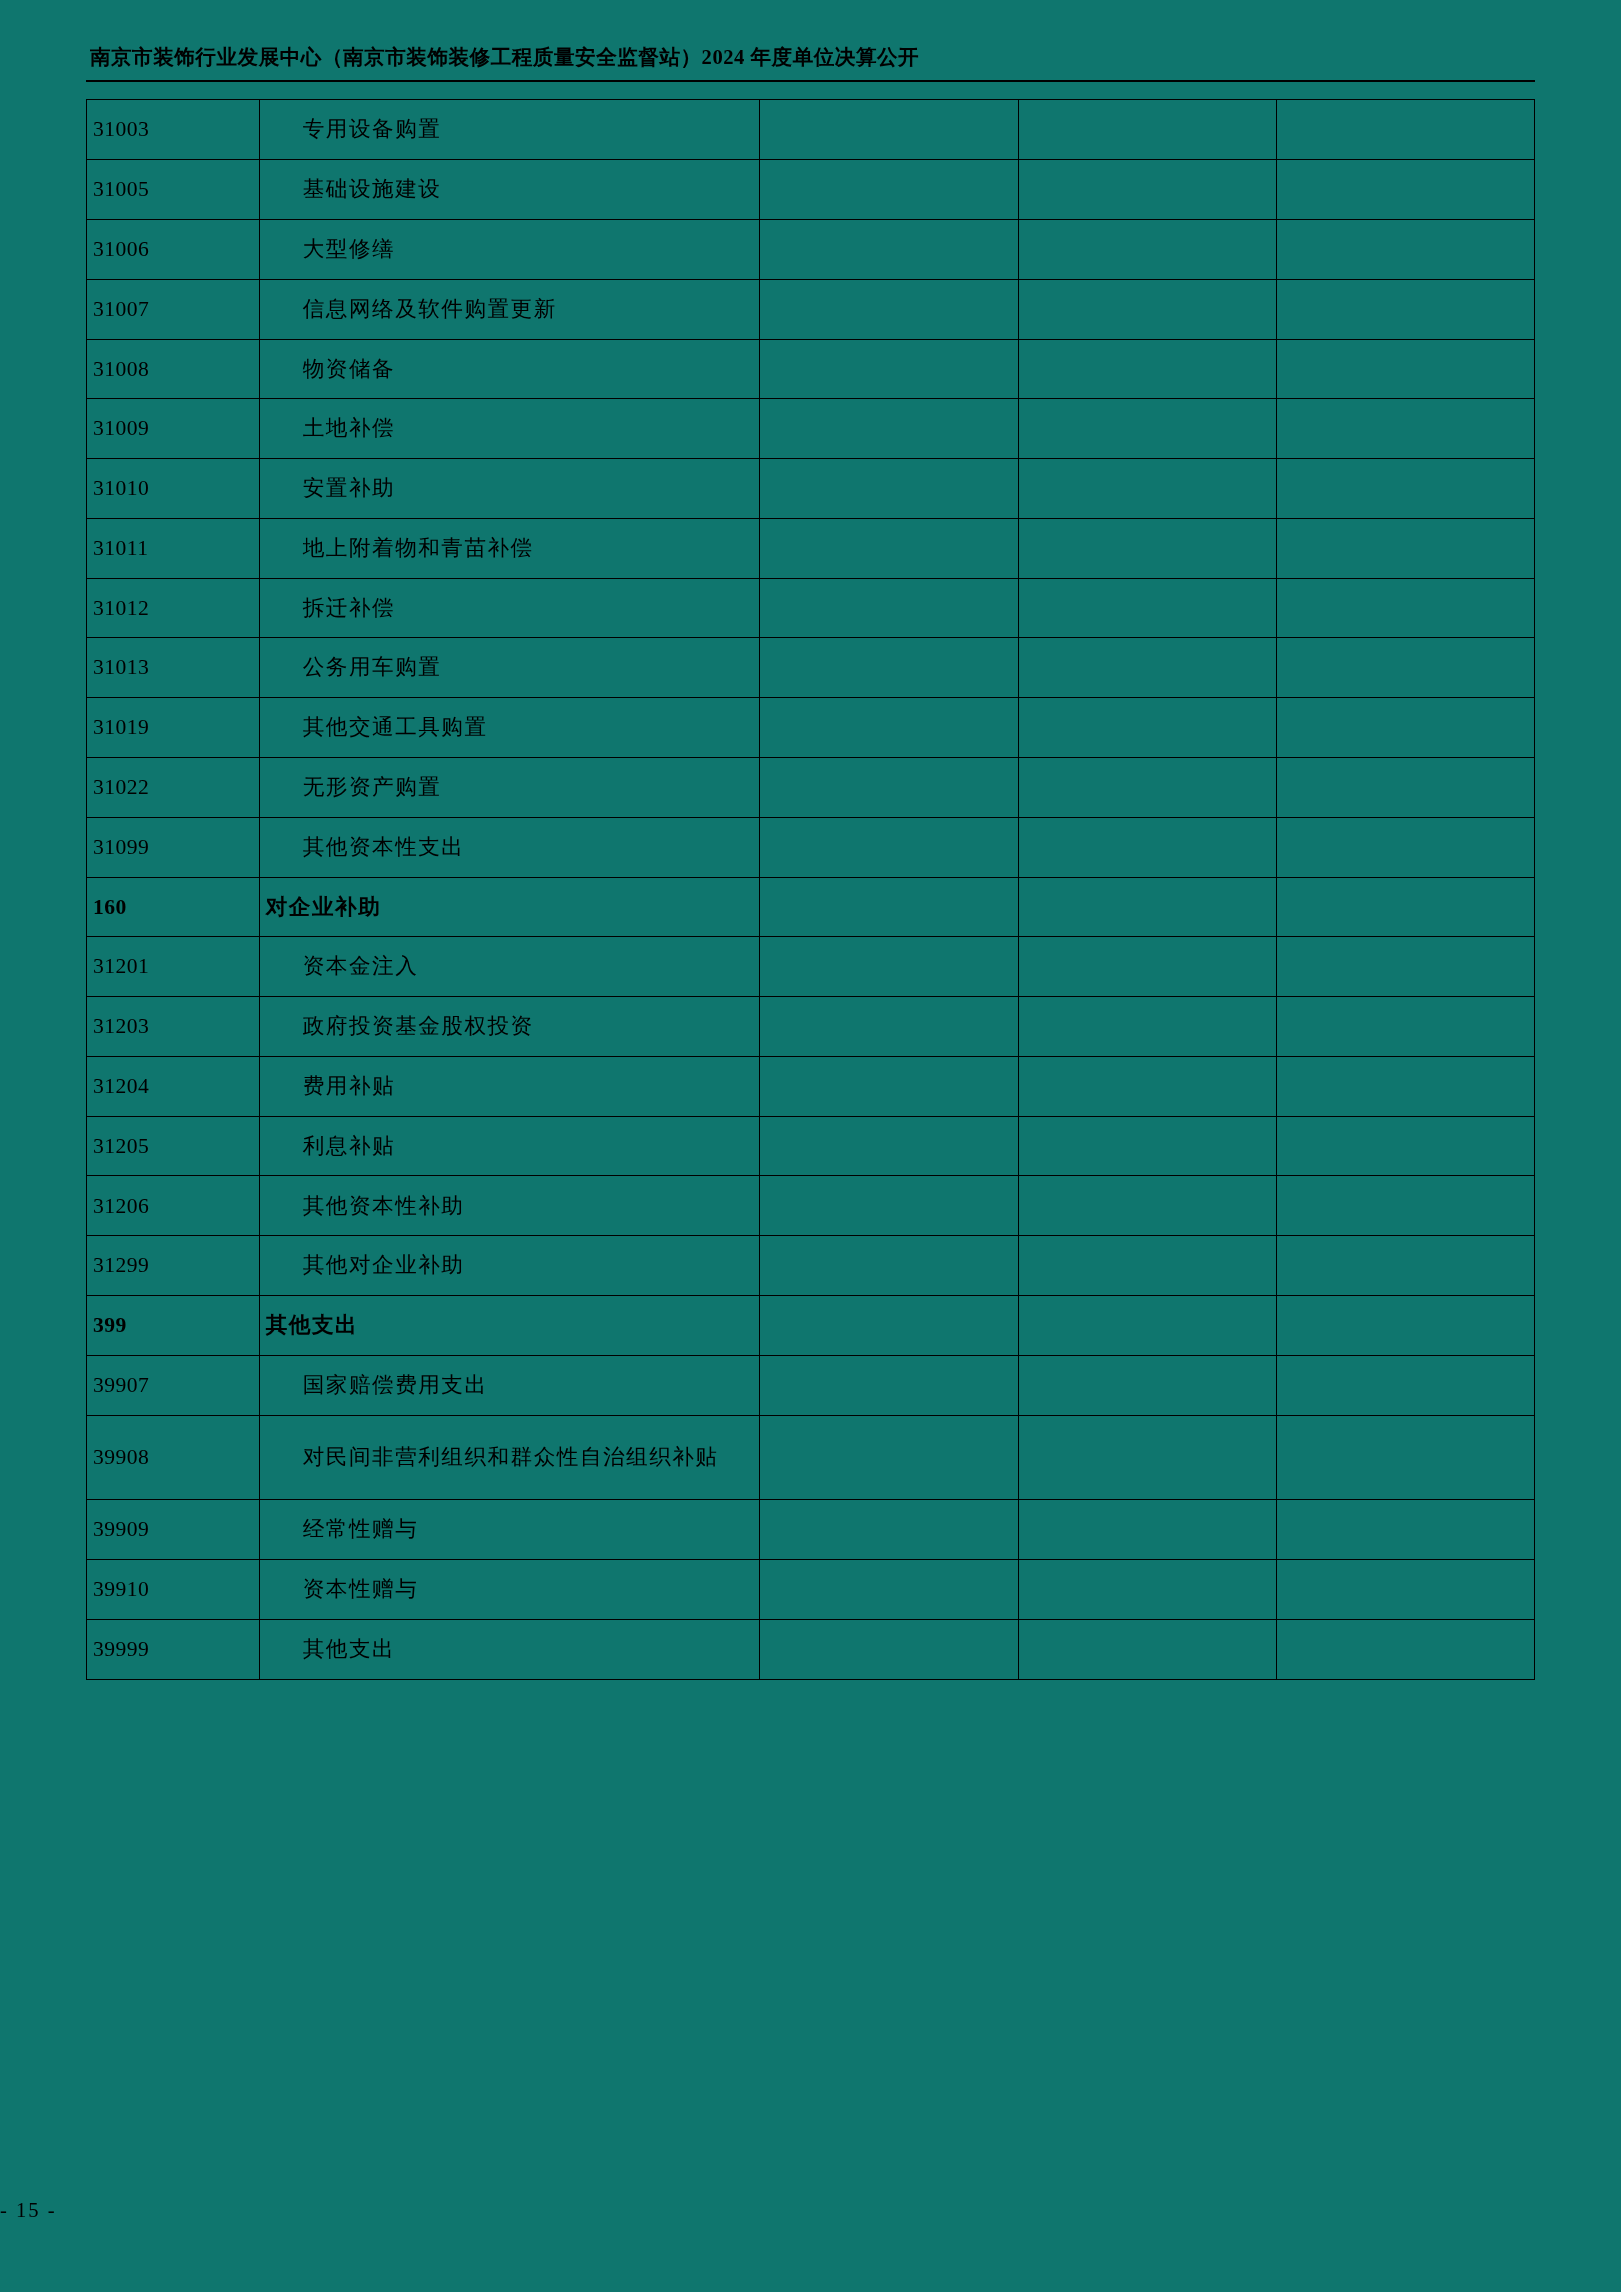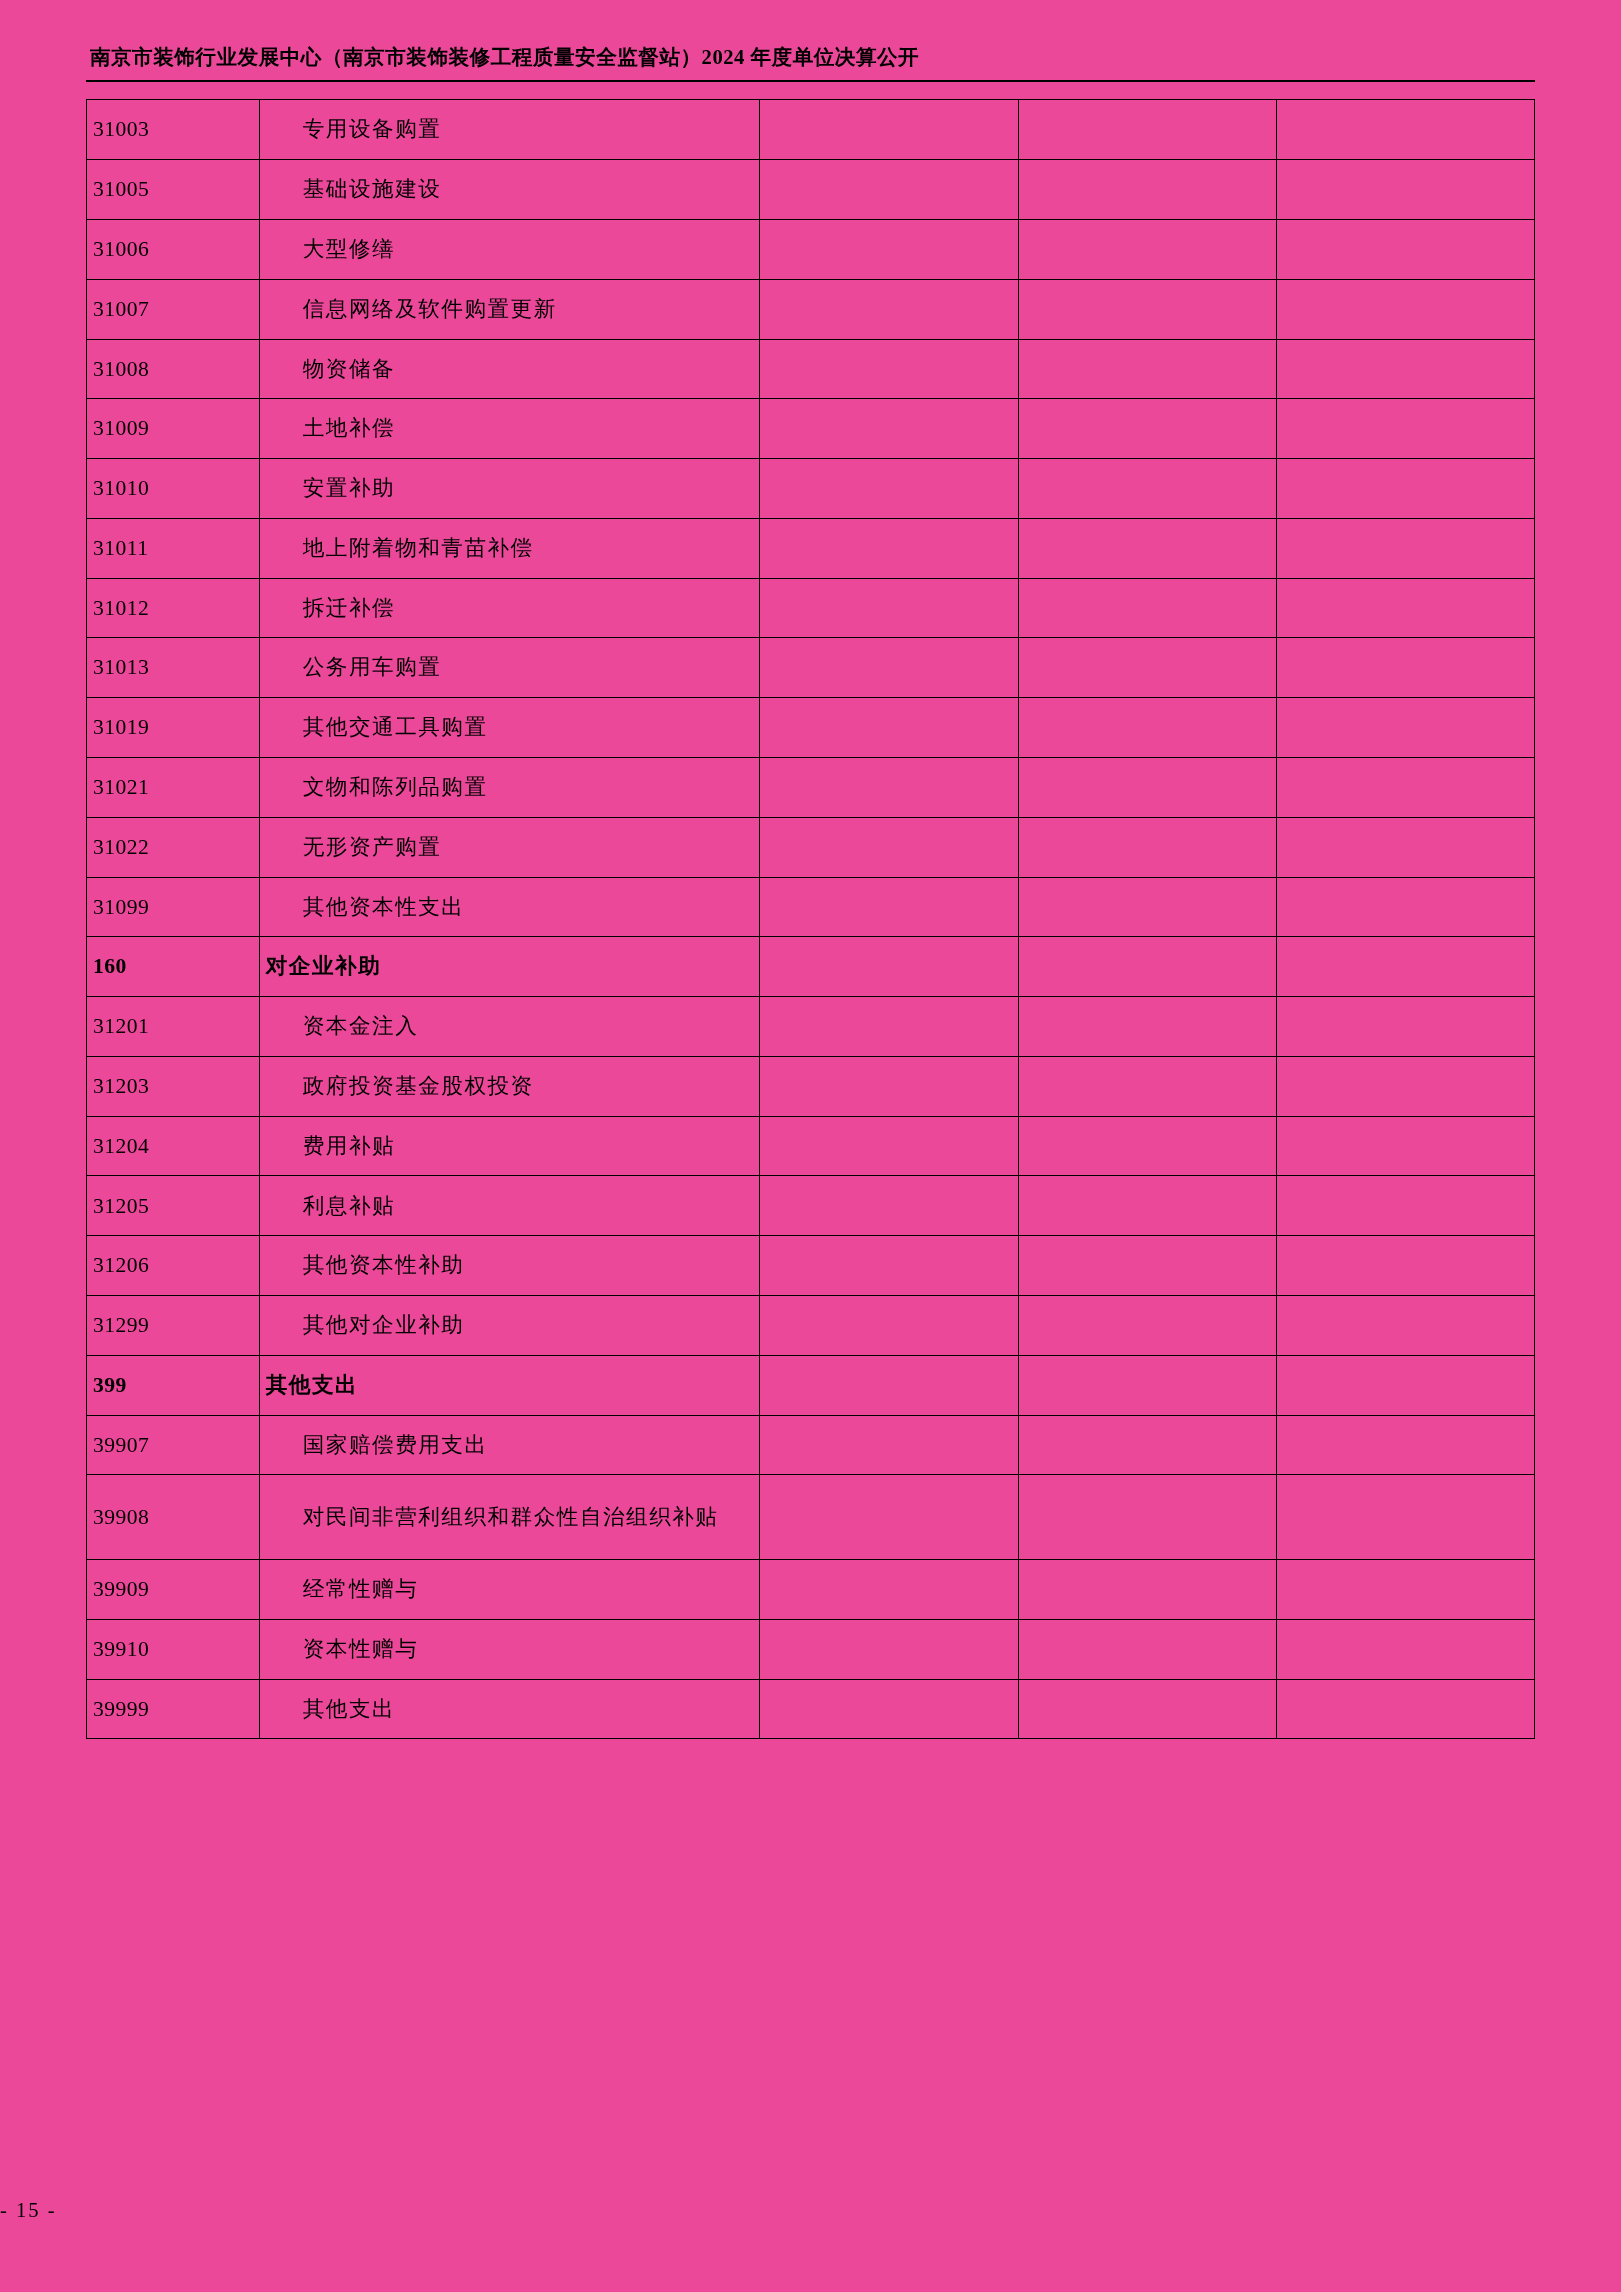--- a/index.html
+++ b/index.html
@@ -10,21 +10,21 @@
   body {
     font-family: "Liberation Serif", "DejaVu Serif", serif;
     color: #000000;
   }
   .page {
     position: relative;
     width: 1621px;
     height: 2293px;
     box-sizing: border-box;
     padding: 43px 86px 0 86px;
-    background: #ec4899;
+    background: #0f766e;
   }
   .header {
     font-family: "Liberation Serif", "DejaVu Serif", serif;
     font-size: 20.6px;
     font-weight: bold;
     letter-spacing: 0.5px;
     padding-left: 3.9px;
     padding-bottom: 8.8px;
     white-space: nowrap;
   }
@@ -178,27 +178,20 @@
           <td class="val"></td>
         </tr>
         <tr>
           <td class="code">31019</td>
           <td class="name"><span class="indent">其他交通工具购置</span></td>
           <td class="val"></td>
           <td class="val"></td>
           <td class="val"></td>
         </tr>
         <tr>
-          <td class="code">31021</td>
-          <td class="name"><span class="indent">文物和陈列品购置</span></td>
-          <td class="val"></td>
-          <td class="val"></td>
-          <td class="val"></td>
-        </tr>
-        <tr>
           <td class="code">31022</td>
           <td class="name"><span class="indent">无形资产购置</span></td>
           <td class="val"></td>
           <td class="val"></td>
           <td class="val"></td>
         </tr>
         <tr>
           <td class="code">31099</td>
           <td class="name"><span class="indent">其他资本性支出</span></td>
           <td class="val"></td>

